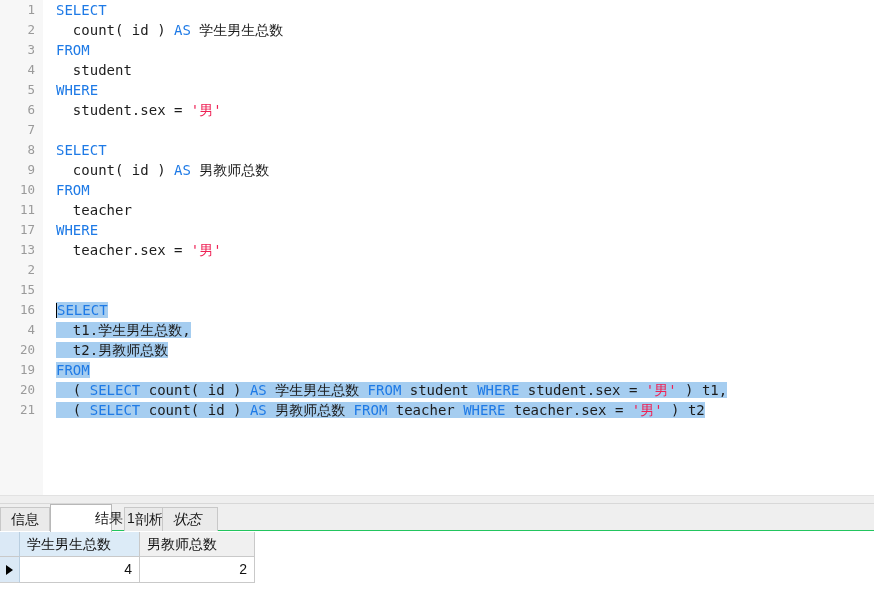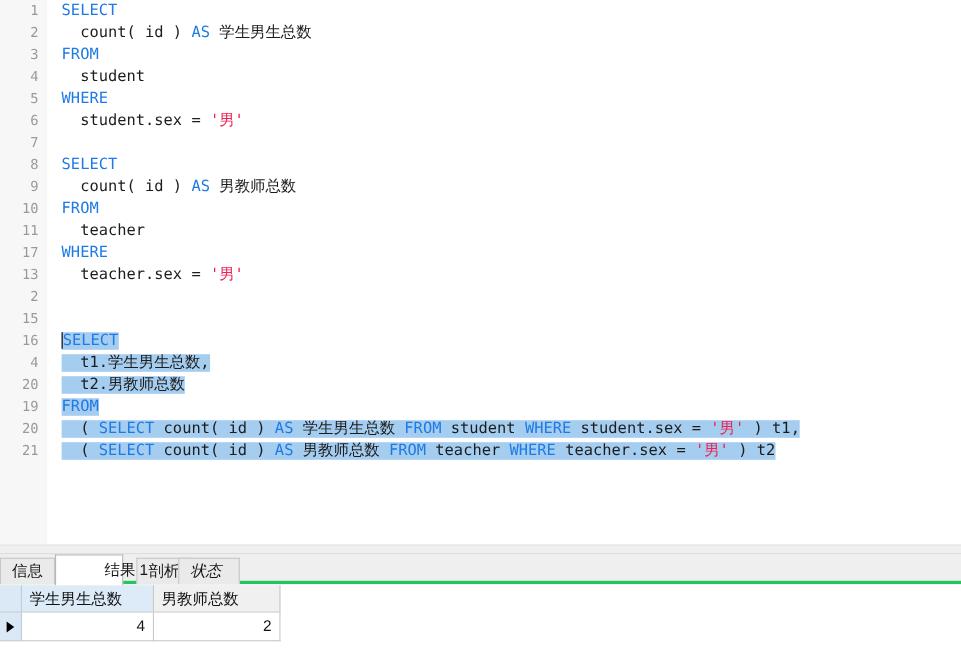--- a/index.html
+++ b/index.html
@@ -76,21 +76,21 @@
     border-bottom: 1px solid #d8d8d8;
     box-sizing: border-box;
   }
 
   
   .tabbar {
     position: absolute;
     left: 0; top: 504px;
     width: 874px; height: 27px;
     background: #efefef;
-    border-bottom: 3px solid #22c55e;
+    border-bottom: 1px solid #22c55e;
     box-sizing: border-box;
   }
   .tab {
     position: absolute;
     top: 3px;
     height: 24px;
     line-height: 23px;
     padding: 0 10px;
     box-sizing: border-box;
     font-size: 14px;

